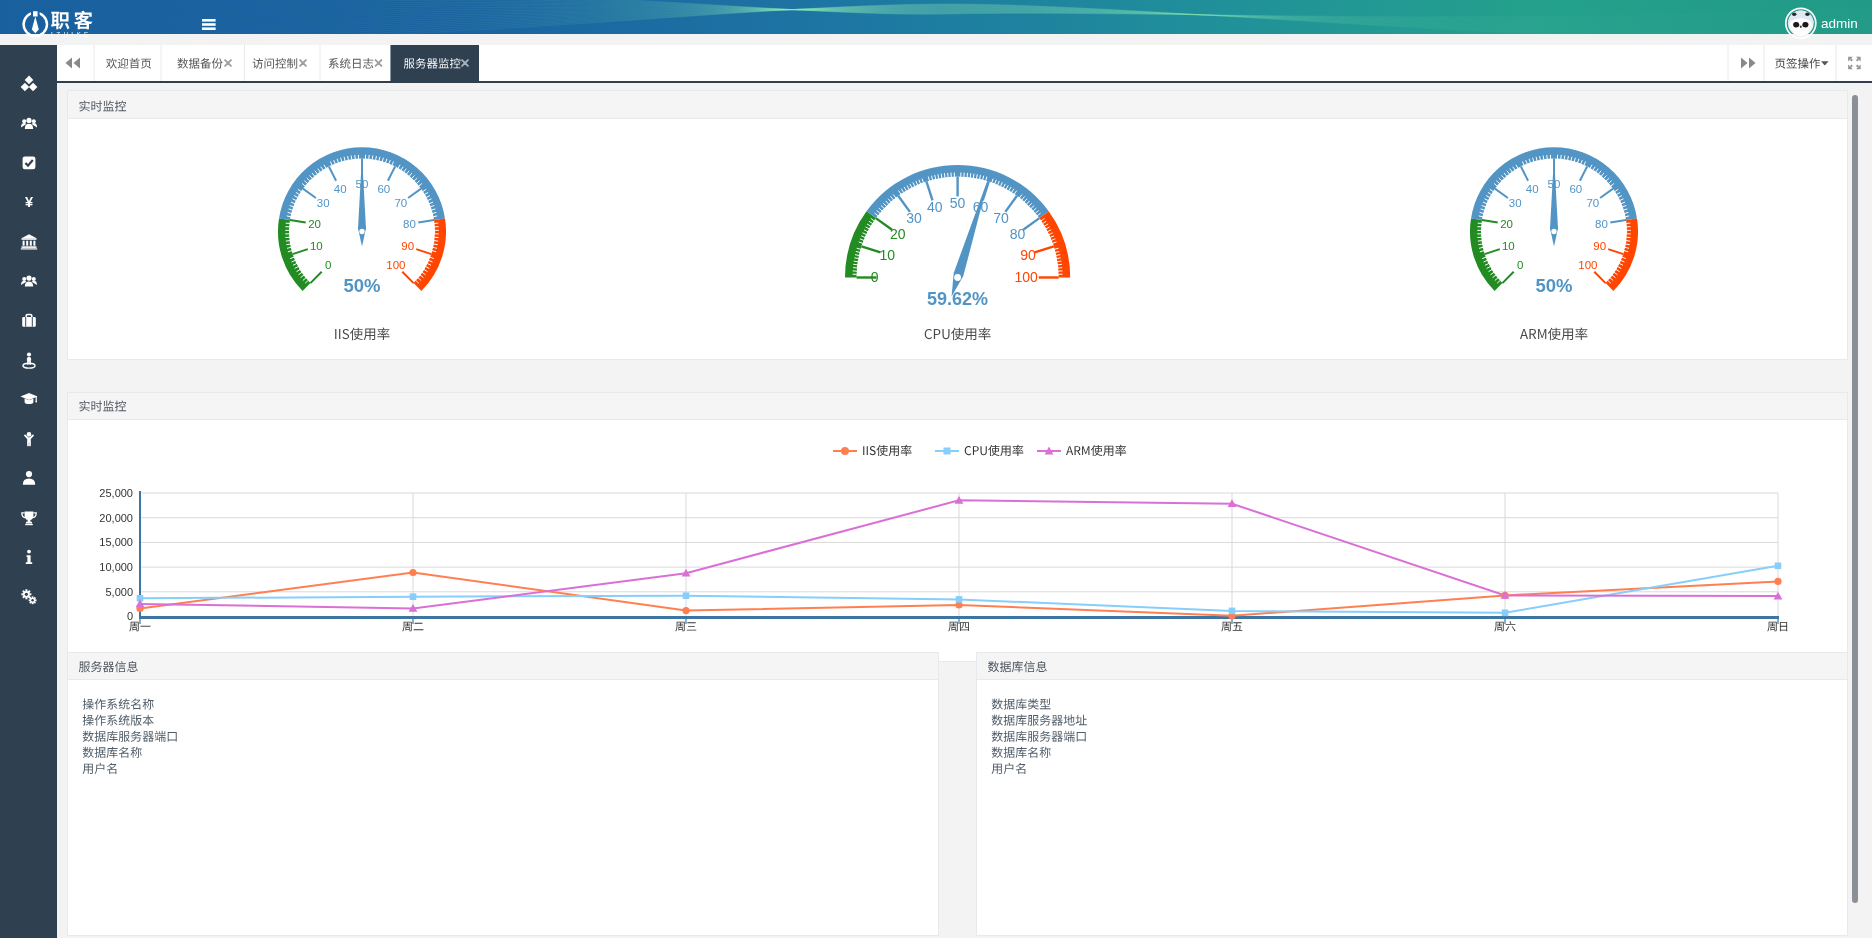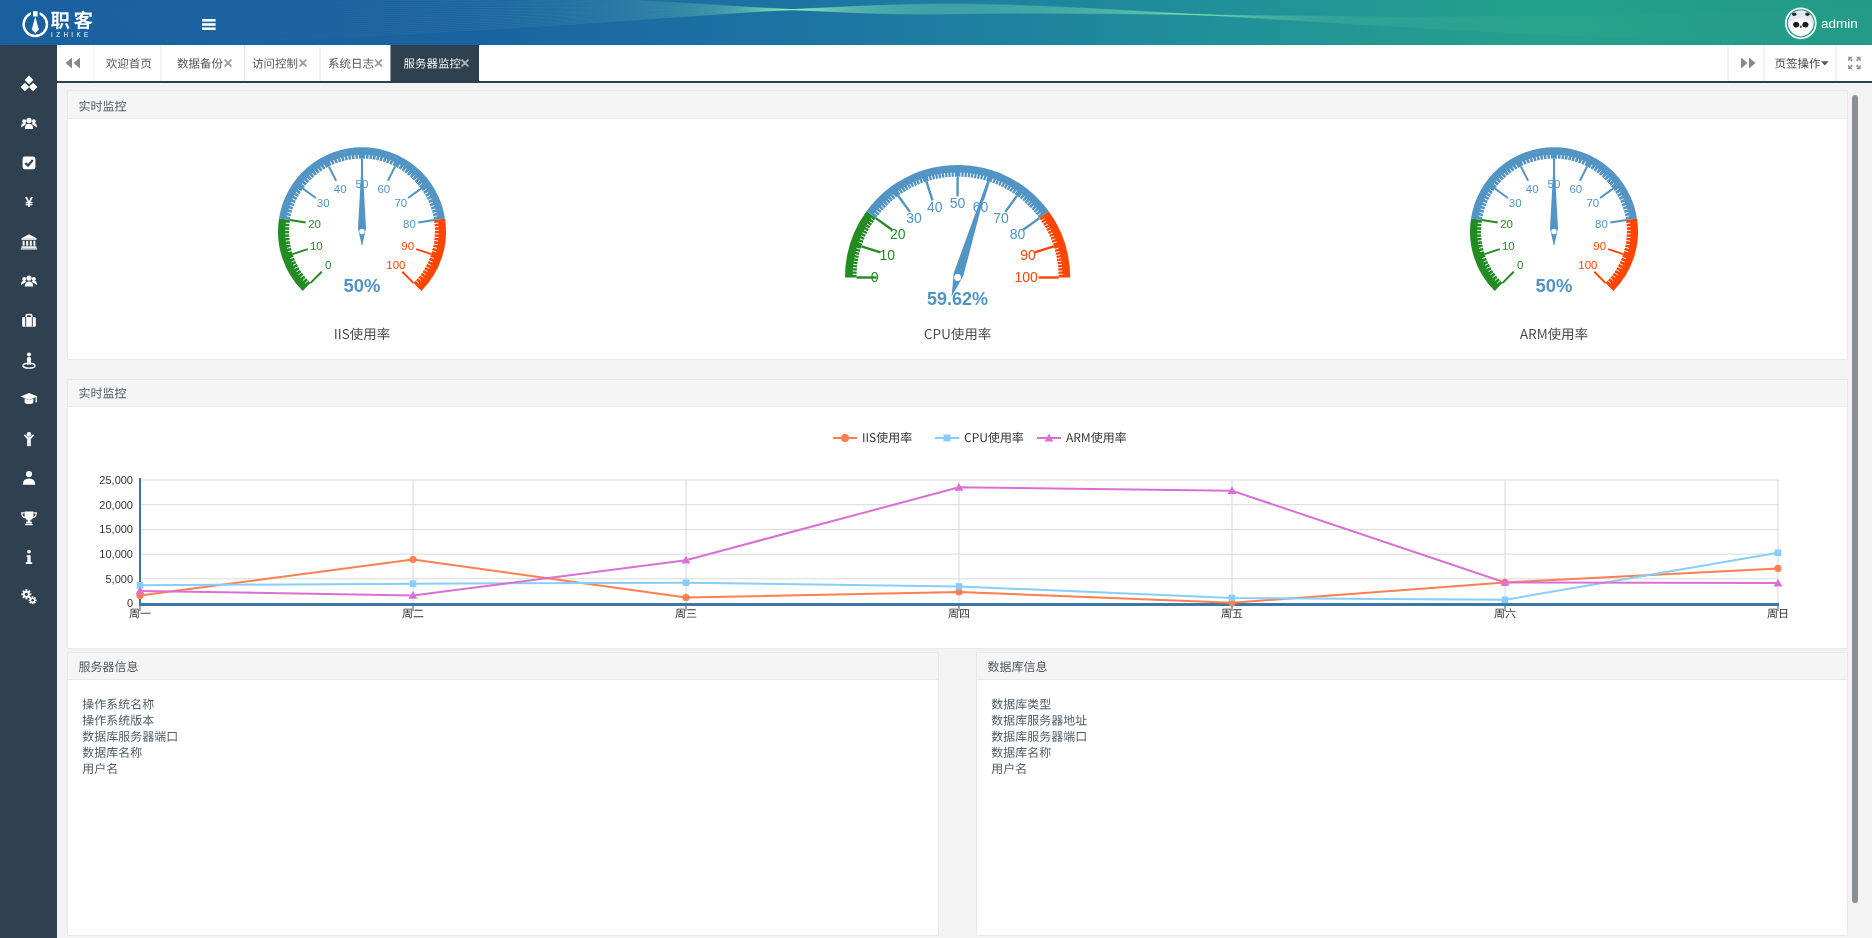--- a/index.html
+++ b/index.html
@@ -62,21 +62,21 @@
       <path id="r49" d="M325 245C334 253 368 259 419 259H593V144H232V74H593V-79H667V74H954V144H667V259H888V327H667V432H593V327H403C434 373 465 426 493 481H912V549H527L559 621L482 648C471 615 458 581 444 549H260V481H412C387 431 365 393 354 377C334 344 317 322 299 318C308 298 321 260 325 245ZM469 821C486 797 503 766 515 739H121V450C121 305 114 101 31 -42C49 -50 82 -71 95 -85C182 67 195 295 195 450V668H952V739H600C588 770 565 809 542 840Z"></path>
       <path id="r50" d="M50 652V582H387V652ZM82 524C104 411 122 264 126 165L186 176C182 275 163 420 140 534ZM150 810C175 764 204 701 216 661L283 684C270 724 241 784 214 830ZM407 320V-79H475V255H563V-70H623V255H715V-68H775V255H868V-10C868 -19 865 -22 856 -22C848 -23 823 -23 795 -22C803 -39 813 -64 816 -82C861 -82 888 -81 909 -70C930 -60 934 -43 934 -11V320H676L704 411H957V479H376V411H620C615 381 608 348 602 320ZM419 790V552H922V790H850V618H699V838H627V618H489V790ZM290 543C278 422 254 246 230 137C160 120 94 105 44 95L61 20C155 44 276 75 394 105L385 175L289 151C313 258 338 412 355 531Z"></path>
       <path id="r51" d="M127 735V-55H205V30H796V-51H876V735ZM205 107V660H796V107Z"></path>
       <path id="r52" d="M247 615H769V414H246L247 467ZM441 826C461 782 483 726 495 685H169V467C169 316 156 108 34 -41C52 -49 85 -72 99 -86C197 34 232 200 243 344H769V278H845V685H528L574 699C562 738 537 799 513 845Z"></path>
       <path id="r53" d="M746 822C722 780 679 719 645 680L706 657C742 693 787 746 824 797ZM181 789C223 748 268 689 287 650L354 683C334 722 287 779 244 818ZM460 839V645H72V576H400C318 492 185 422 53 391C69 376 90 348 101 329C237 369 372 448 460 547V379H535V529C662 466 812 384 892 332L929 394C849 442 706 516 582 576H933V645H535V839ZM463 357C458 318 452 282 443 249H67V179H416C366 85 265 23 46 -11C60 -28 79 -60 85 -80C334 -36 445 47 498 172C576 31 714 -49 916 -80C925 -59 946 -27 963 -10C781 11 647 74 574 179H936V249H523C531 283 537 319 542 357Z"></path>
       <path id="r54" d="M635 783V448H704V783ZM822 834V387C822 374 818 370 802 369C787 368 737 368 680 370C691 350 701 321 705 301C776 301 825 302 855 314C885 325 893 344 893 386V834ZM388 733V595H264V601V733ZM67 595V528H189C178 461 145 393 59 340C73 330 98 302 108 288C210 351 248 441 259 528H388V313H459V528H573V595H459V733H552V799H100V733H195V602V595ZM467 332V221H151V152H467V25H47V-45H952V25H544V152H848V221H544V332Z"></path>
       <path id="r55" d="M429 747V473L321 428L349 361L429 395V79C429 -30 462 -57 577 -57C603 -57 796 -57 824 -57C928 -57 953 -13 964 125C944 128 914 140 897 153C890 38 880 11 821 11C781 11 613 11 580 11C513 11 501 22 501 77V426L635 483V143H706V513L846 573C846 412 844 301 839 277C834 254 825 250 809 250C799 250 766 250 742 252C751 235 757 206 760 186C788 186 828 186 854 194C884 201 903 219 909 260C916 299 918 449 918 637L922 651L869 671L855 660L840 646L706 590V840H635V560L501 504V747ZM33 154 63 79C151 118 265 169 372 219L355 286L241 238V528H359V599H241V828H170V599H42V528H170V208C118 187 71 168 33 154Z"></path>
       <path id="r56" d="M434 621V28H312V-44H962V28H731V421H947V494H731V833H655V28H508V621ZM34 163 62 89C156 127 279 179 393 229L380 295L252 245V528H383V599H252V827H182V599H45V528H182V218C126 196 75 177 34 163Z"></path>
     </defs>
   </svg>
-<div class="abs" style="left:0;top:0;width:1872px;height:45px;background:linear-gradient(90deg,#19609f 0%,#1a63a1 25%,#1d76a3 45%,#20909a 65%,#24a18c 82%,#219a87 100%)">
+<div class="abs" style="left:0;top:0;width:1872px;height:34px;background:linear-gradient(90deg,#19609f 0%,#1a63a1 25%,#1d76a3 45%,#20909a 65%,#24a18c 82%,#219a87 100%)">
     <svg width="1872" height="45" style="position:absolute;left:0;top:0">
       <defs>
         <linearGradient id="wg" x1="0" y1="0" x2="1872" y2="0" gradientUnits="userSpaceOnUse">
           <stop offset="0" stop-color="rgba(140,235,180,0)"></stop>
           <stop offset="0.18" stop-color="rgba(140,235,180,0.05)"></stop>
           <stop offset="0.46" stop-color="rgba(140,235,180,0.30)"></stop>
           <stop offset="0.65" stop-color="rgba(140,235,180,0.10)"></stop>
           <stop offset="0.85" stop-color="rgba(140,235,180,0.04)"></stop>
           <stop offset="1" stop-color="rgba(140,235,180,0.02)"></stop>
         </linearGradient>
@@ -393,21 +393,21 @@
       <circle cx="1486" cy="140.5" r="2.7" fill="#fff"></circle>
       <text x="1486" y="200.5" font-size="18.5" font-weight="bold" fill="#5295c5" text-anchor="middle">50%</text>
       <use href="#r33" transform="translate(1451.9 248.0) scale(0.013500 -0.013500)" fill="#4a4a4a"></use>
       <use href="#r34" transform="translate(1460.1 248.0) scale(0.013500 -0.013500)" fill="#4a4a4a"></use>
       <use href="#r35" transform="translate(1468.7 248.0) scale(0.013500 -0.013500)" fill="#4a4a4a"></use>
       <use href="#r27" transform="translate(1479.6 248.0) scale(0.013500 -0.013500)" fill="#4a4a4a"></use>
       <use href="#r28" transform="translate(1493.1 248.0) scale(0.013500 -0.013500)" fill="#4a4a4a"></use>
       <use href="#r29" transform="translate(1506.6 248.0) scale(0.013500 -0.013500)" fill="#4a4a4a"></use>
     </svg>
   </div>
-<div class="panel" style="left:67px;top:379px;width:1781px;height:270px">
+<div class="panel" style="left:67px;top:392px;width:1781px;height:270px">
     <div class="phead" style="height:27px"></div>
     <svg width="1779" height="268" style="position:absolute;left:0;top:0">
       <use href="#r23" transform="translate(10.5 17.6) scale(0.012000 -0.012000)" fill="#4e565e"></use>
       <use href="#r24" transform="translate(22.5 17.6) scale(0.012000 -0.012000)" fill="#4e565e"></use>
       <use href="#r19" transform="translate(34.5 17.6) scale(0.012000 -0.012000)" fill="#4e565e"></use>
       <use href="#r10" transform="translate(46.5 17.6) scale(0.012000 -0.012000)" fill="#4e565e"></use>
       <line x1="72" y1="100" x2="1710" y2="100" stroke="#d9d9d9" stroke-width="1"></line>
       <line x1="72" y1="124.7" x2="1710" y2="124.7" stroke="#d9d9d9" stroke-width="1"></line>
       <line x1="72" y1="149.4" x2="1710" y2="149.4" stroke="#d9d9d9" stroke-width="1"></line>
       <line x1="72" y1="174.1" x2="1710" y2="174.1" stroke="#d9d9d9" stroke-width="1"></line>

